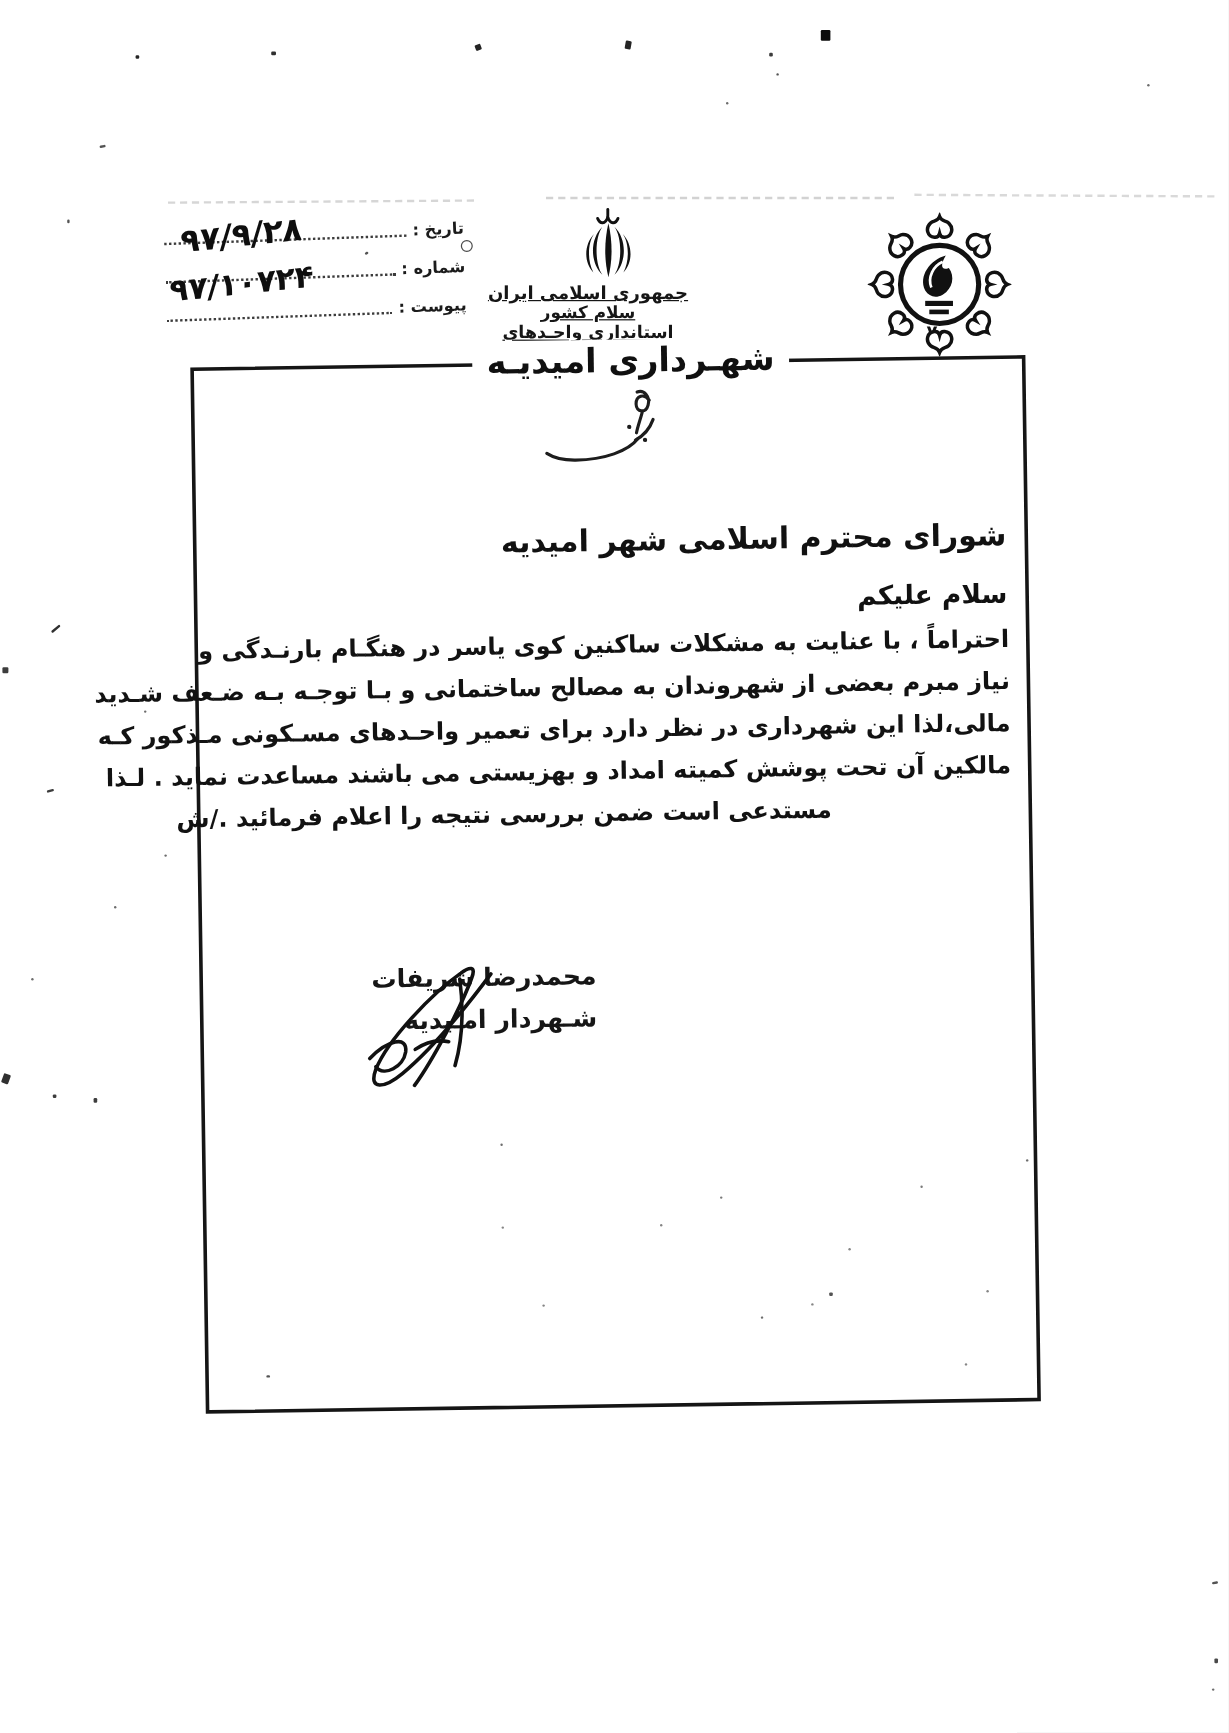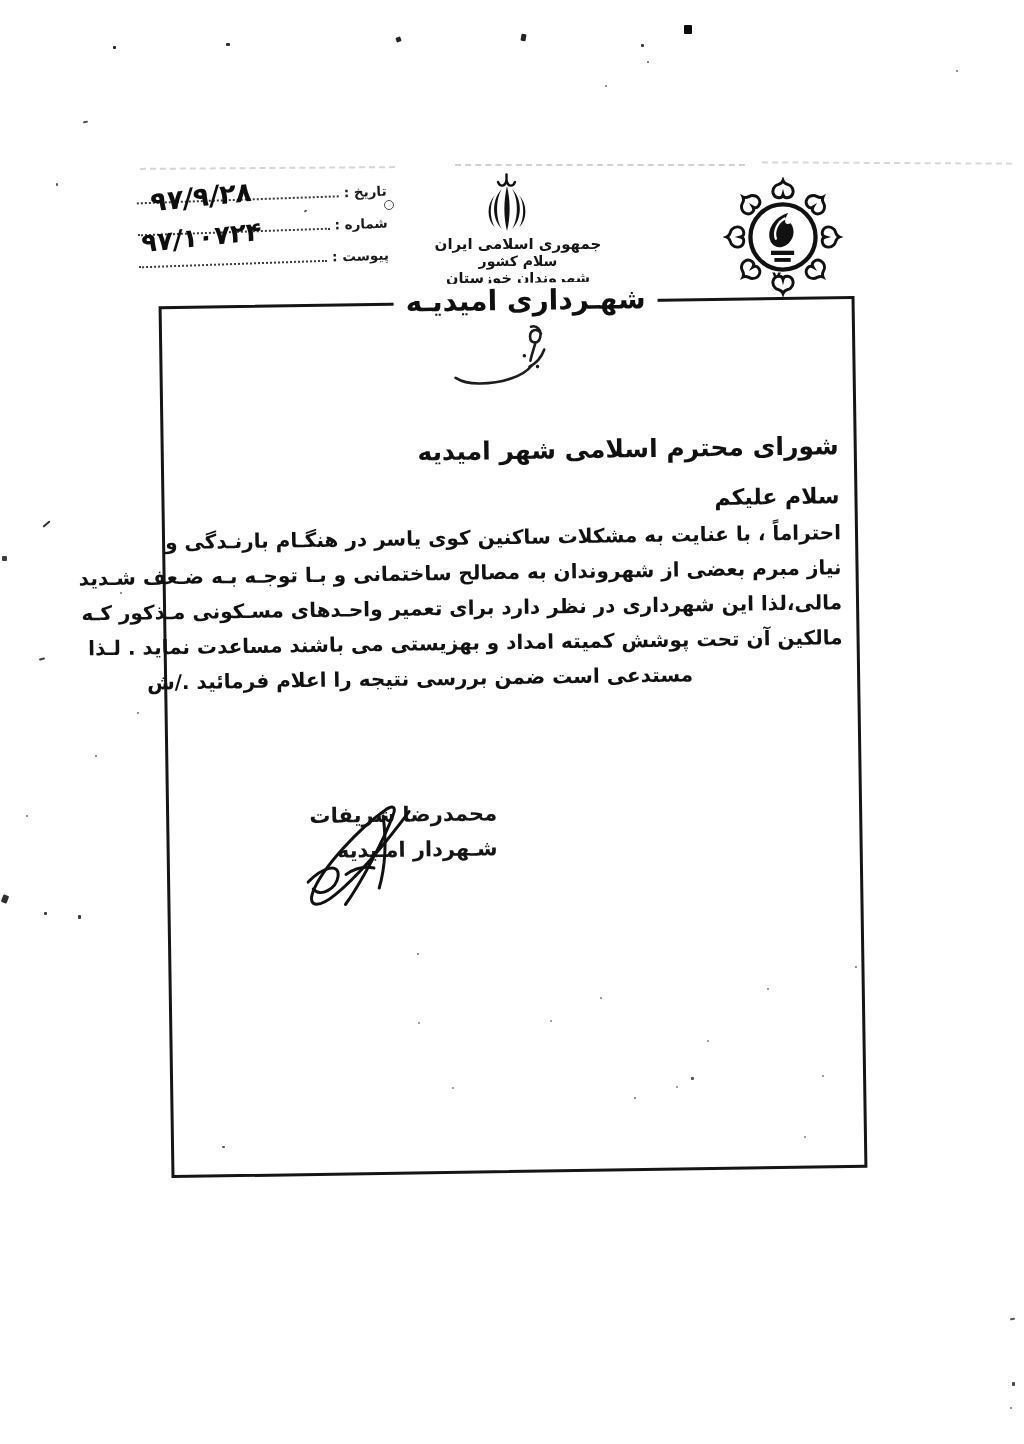--- a/index.html
+++ b/index.html
@@ -23,21 +23,21 @@
   .meta-leader{flex:1;border-bottom:2px dotted #3c3c3c;margin:0 5px 3px 0;height:12px;}
   .hand{
     position:absolute;direction:rtl;font-weight:bold;color:#0e0e0e;
     font-size:27px;letter-spacing:2px;transform:rotate(-6deg) skewX(-6deg);
     white-space:nowrap;
   }
   .hand-date{left:150px;top:181px;}
   .hand-number{left:141px;top:222px;font-size:26px;}
   
   .emblem-wrap{position:absolute;left:481px;top:173px;width:52px;height:62px;}
-  .gov-lines{position:absolute;left:408px;top:236px;width:220px;text-align:center;direction:rtl;}
+  .gov-lines{position:absolute;left:380px;top:236px;width:220px;text-align:center;direction:rtl;text-decoration:underline;}
   .gov-line1{font-size:15px;font-weight:bold;line-height:17px;}
   .gov-line2{font-size:14px;font-weight:bold;line-height:17px;}
   .gov-line3{font-size:14.5px;font-weight:bold;line-height:17px;}
   .logo-wrap{position:absolute;left:723px;top:177px;width:120px;height:120px;}
   
   .frame{
     position:absolute;left:165px;top:301px;width:690px;height:866px;
     border:3px solid #151515;transform:rotate(-0.85deg);
     background:transparent;
   }
@@ -112,21 +112,21 @@
         <path d="M21,16 C10.5,26 10.5,46 21,56 C14.5,47 14.5,25 21,16 Z"></path>
         <path d="M14,22 C5.5,31 5.5,46 13.5,54 C8.5,45 8.5,30 14,22 Z"></path>
         <path d="M31,16 C41.5,26 41.5,46 31,56 C37.5,47 37.5,25 31,16 Z"></path>
         <path d="M38,22 C46.5,31 46.5,46 38.5,54 C43.5,45 43.5,30 38,22 Z"></path>
       </g>
     </svg>
   </div>
   <div class="gov-lines">
     <div class="gov-line1">جمهوری اسلامی ایران</div>
     <div class="gov-line2">سلام کشور</div>
-    <div class="gov-line3">شهروندان خوزستان</div>
+    <div class="gov-line3">استانداری واحـدهای</div>
   </div>
 
   <div class="logo-wrap">
     <svg viewBox="-70 -70 140 140" width="120" height="120">
       <g id="petals" fill="#fff" stroke="#111" stroke-width="3.4">
         <g>
           <path d="M0,-66 C-2,-60.5 -6,-62.5 -9,-59.5 C-14,-54.5 -12,-46.5 -5,-45.8 C-2,-45.5 -0.6,-47.2 0,-49.5 C0.6,-47.2 2,-45.5 5,-45.8 C12,-46.5 14,-54.5 9,-59.5 C6,-62.5 2,-60.5 0,-66 Z"></path>
         </g>
         <g transform="rotate(45)">
             <path d="M0,-66 C-2,-60.5 -6,-62.5 -9,-59.5 C-14,-54.5 -12,-46.5 -5,-45.8 C-2,-45.5 -0.6,-47.2 0,-49.5 C0.6,-47.2 2,-45.5 5,-45.8 C12,-46.5 14,-54.5 9,-59.5 C6,-62.5 2,-60.5 0,-66 Z"></path>

